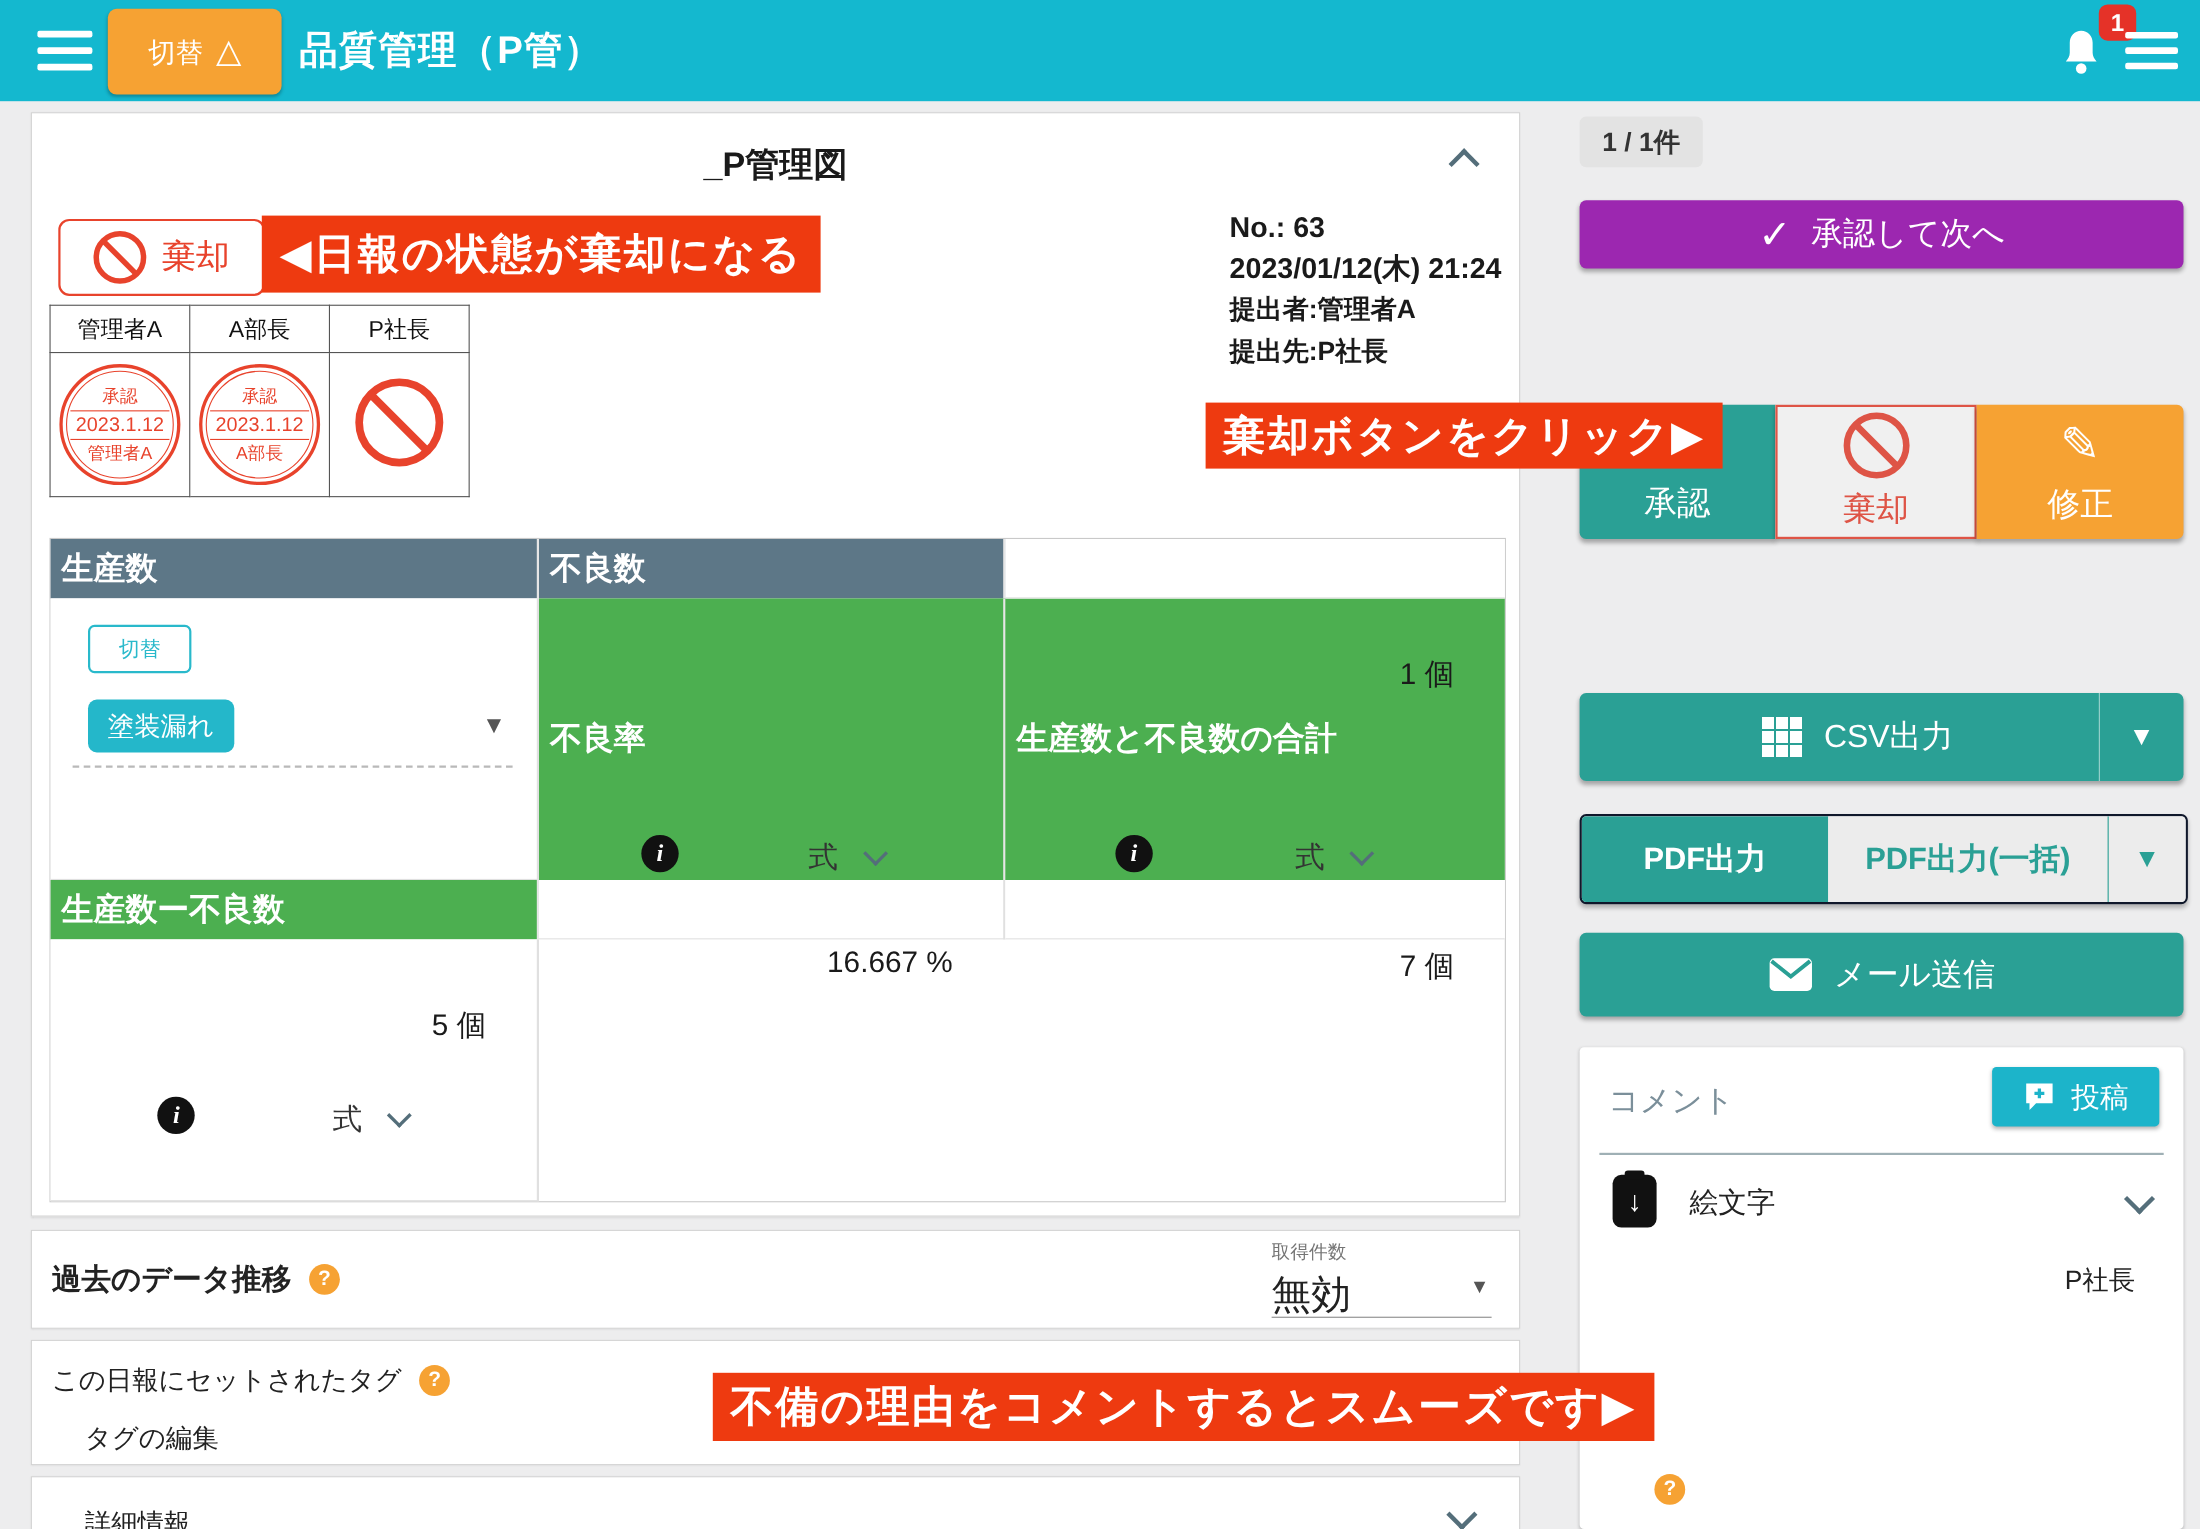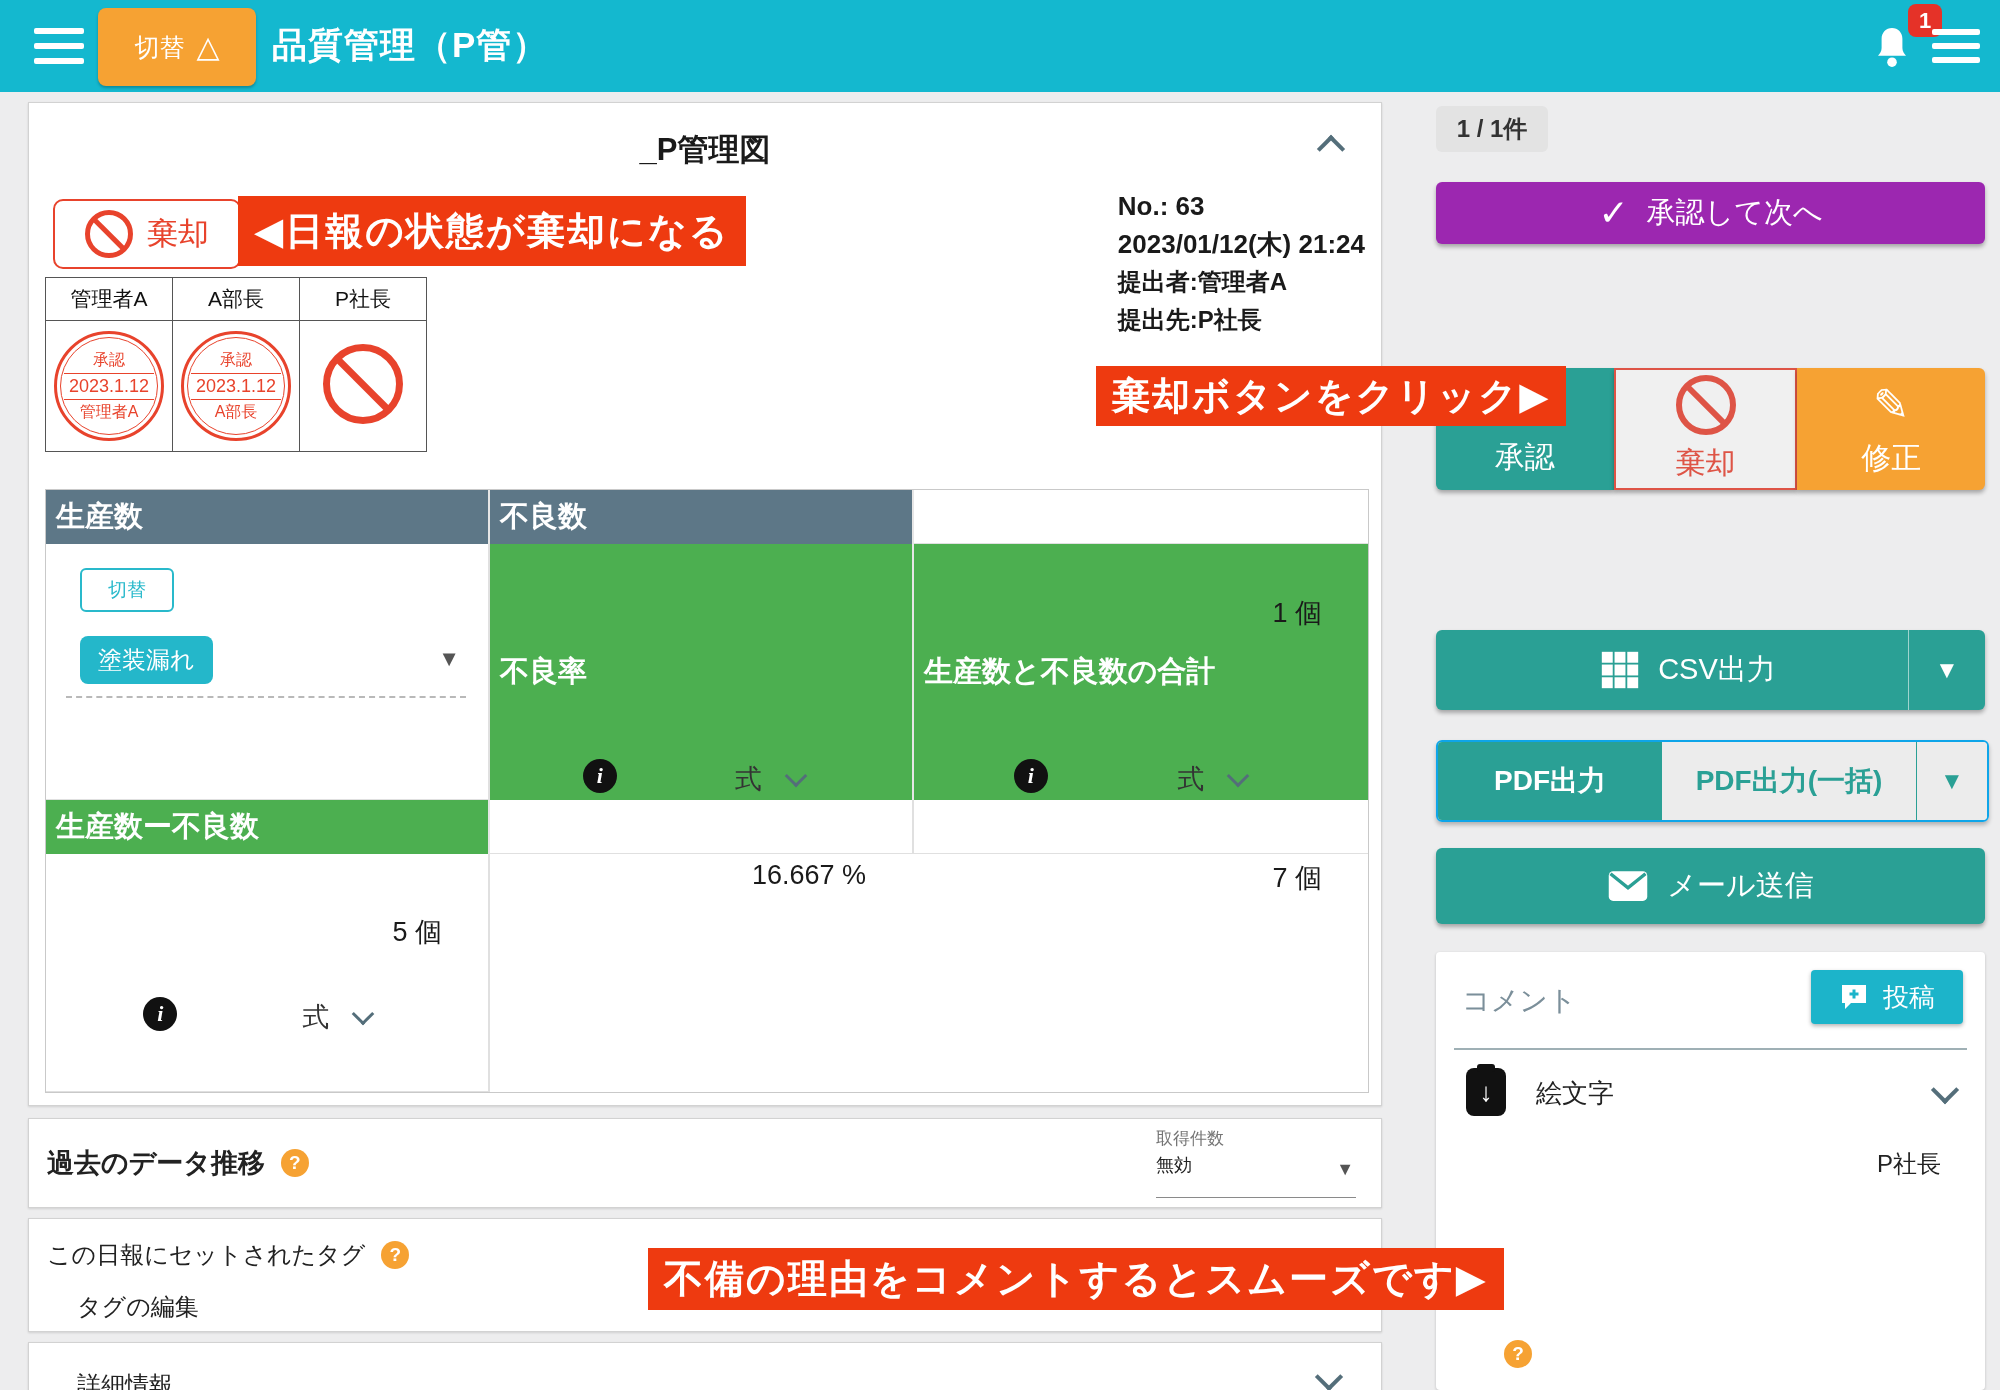--- a/index.html
+++ b/index.html
@@ -96,21 +96,21 @@
   .formula{position:absolute;left:58%;top:2px;display:flex;align-items:center;gap:26px;font-size:27px;color:#333;cursor:pointer;}
   .formula .chev{width:13px;height:13px;border-width:3px;margin-top:-6px;}
 
   
   .sec-title{position:absolute;left:18px;font-size:27px;font-weight:bold;color:#222;display:flex;align-items:center;}
   .sec-title.t2{font-size:24px;font-weight:normal;}
   .q-circle{display:inline-flex;width:28px;height:28px;border-radius:50%;background:#f6a233;color:#fff;font-size:19px;
       font-weight:bold;align-items:center;justify-content:center;margin-left:16px;cursor:pointer;}
   .select-ctl{position:absolute;right:25px;top:6px;width:200px;height:72px;border-bottom:1px solid #8a8a8a;cursor:pointer;}
   .select-ctl .flabel{position:absolute;left:0;top:2px;font-size:17px;color:#757575;}
-  .select-ctl .fvalue{position:absolute;left:0;top:28px;font-size:18px;color:#222;}
+  .select-ctl .fvalue{position:absolute;left:0;top:28px;font-size:36px;color:#222;}
   .select-ctl .fcaret{position:absolute;right:2px;top:34px;font-size:18px;color:#555;}
   .tag-edit{position:absolute;left:48px;top:72px;font-size:24px;color:#222;cursor:pointer;}
   .detail-title{position:absolute;left:48px;top:26px;font-size:24px;color:#222;}
   .detail-chev{position:absolute;right:42px;top:24px;cursor:pointer;}
 
   
   .pager{position:absolute;left:1436px;top:106px;width:112px;height:46px;background:#e3e3e3;border-radius:6px;
       font-size:24px;font-weight:bold;color:#333;display:flex;align-items:center;justify-content:center;}
   .sbtn{position:absolute;left:1436px;width:549px;border-radius:6px;display:flex;align-items:center;justify-content:center;
       gap:18px;color:#fff;font-size:29px;box-shadow:0 3px 4px rgba(0,0,0,.3);cursor:pointer;}
@@ -125,21 +125,21 @@
 
   .btn-row{position:absolute;left:1436px;top:368px;width:549px;height:122px;display:flex;border-radius:6px;}
   .btn-row .seg{display:flex;flex-direction:column;align-items:center;justify-content:center;gap:8px;
       font-size:30px;box-shadow:0 3px 4px rgba(0,0,0,.3);cursor:pointer;}
   .b-approve{width:179px;background:#2aa095;color:#fff;border-radius:6px 0 0 6px;}
   .b-approve .chk{font-size:42px;font-weight:bold;}
   .b-reject{width:181px;background:#f0f0f0;border:2px solid #de5446;color:#de5446;}
   .b-edit{width:189px;background:#f6a233;color:#fff;border-radius:0 6px 6px 0;}
   .b-edit .pencil{font-size:44px;}
 
-  .pdf-row{position:absolute;left:1436px;top:740px;width:549px;height:78px;border:2px solid #0ea5e9;border-radius:6px;
+  .pdf-row{position:absolute;left:1436px;top:740px;width:549px;height:78px;border:2px solid #0f172a;border-radius:6px;
       display:flex;overflow:hidden;box-shadow:0 3px 4px rgba(0,0,0,.25);}
   .pdf-main{width:224px;background:#2aa095;color:#fff;font-size:28px;font-weight:bold;display:flex;align-items:center;justify-content:center;cursor:pointer;}
   .pdf-bulk{flex:1;background:#ececec;color:#2aa095;font-size:28px;font-weight:bold;display:flex;align-items:center;justify-content:center;cursor:pointer;}
   .pdf-caret{width:70px;background:#ececec;color:#2aa095;border-left:1px solid #2aa095;font-size:24px;display:flex;align-items:center;justify-content:center;cursor:pointer;}
 
   
   .comment-card{position:absolute;left:1436px;top:952px;width:549px;height:438px;background:#fff;border-radius:4px;
       box-shadow:0 1px 3px rgba(0,0,0,.2);}
   .c-title{position:absolute;left:26px;top:30px;font-size:28px;color:#7b8f9a;}
   .btn-post{position:absolute;right:22px;top:18px;width:152px;height:54px;background:#1cb4ca;border-radius:4px;

